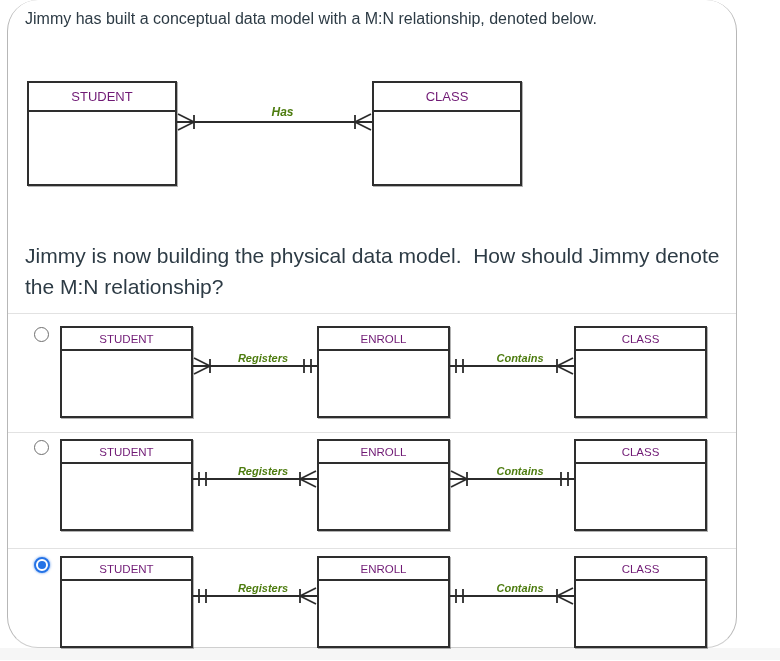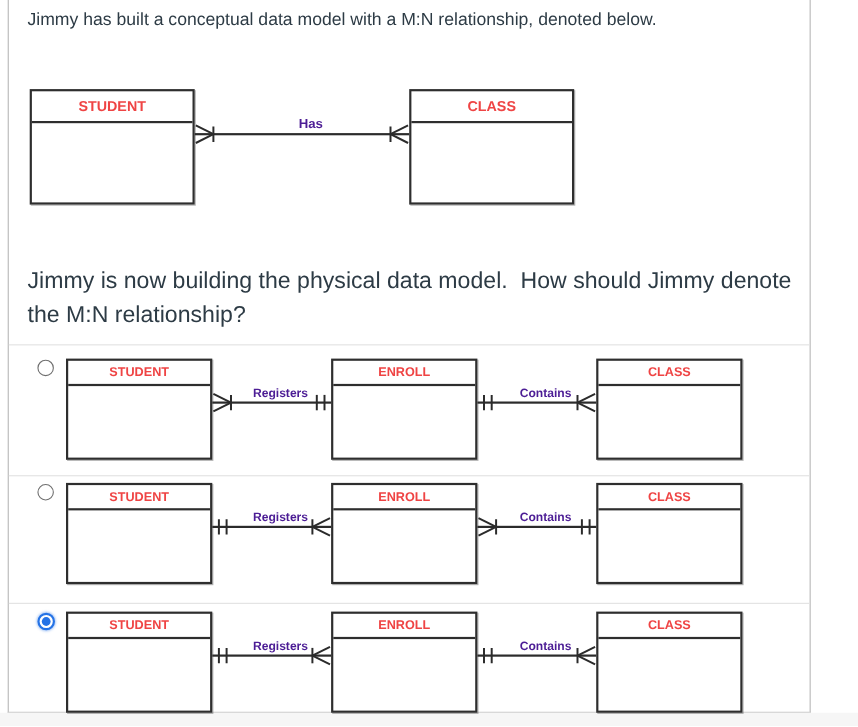--- a/index.html
+++ b/index.html
@@ -8,48 +8,49 @@
 
   .quiz-container {
     margin-left: 7px;
     width: 730px;
     height: 648px;
     border-left: 1px solid #b7b7b7;
     border-right: 1px solid #b7b7b7;
     border-bottom: 1px solid #cfcfcf;
     background: #fff;
     position: relative;
+    border-radius: 31px;
   }
   .bottom-strip { width: 780px; height: 12px; background: #f6f6f6; }
 
   .intro { padding: 8px 0 0 17px; font-size: 16px; line-height: 21px; }
   .prompt { margin: 54px 0 0 17px; font-size: 21px; line-height: 31px; width: 706px; white-space: pre-wrap; }
 
   
   .diagram { display: flex; align-items: flex-start; }
   .conceptual { margin: 52px 0 0 19px; }
 
   .entity { background: #fff; border: 2px solid #2e2e2e; box-shadow: 1px 1px 0 rgba(0,0,0,.3); }
   .entity-header {
     border-bottom: 2px solid #2e2e2e;
     display: flex; align-items: center; justify-content: center;
-    font-weight: bold; color: #ef4444;
+    font-weight: normal; color: #701a75;
   }
   .entity.big { width: 150px; height: 105px; }
   .entity.big .entity-header { height: 29px; font-size: 13px; }
   .entity.opt { width: 133px; height: 92px; }
   .entity.opt .entity-header { height: 23px; font-size: 11.5px; }
 
   .connector { position: relative; height: 30px; }
   .connector.big { width: 195px; margin-top: 26px; }
-  .connector.opt { width: 108px; margin-top: 25px; }
+  .connector.opt { width: 124px; margin-top: 25px; }
   .connector .line { position: absolute; left: 0; right: 0; top: 14px; height: 2px; background: #2b2b2b; }
   .rel-label {
     position: absolute; left: 16px; right: 0; bottom: 17px;
-    text-align: center; font-weight: bold; font-size: 11px; color: #4c1d95;
+    text-align: center; font-weight: bold; font-size: 11px; color: #4d7c0f; font-style: italic;
   }
   .connector.big .rel-label { font-size: 12px; bottom: 18px; }
   .end-sym { position: absolute; top: 0; }
   .end-sym.left { left: 0; }
   .end-sym.right { right: 0; transform: scaleX(-1); }
 
   .sep { height: 1px; background: #e2e2e2; }
   .sep.first { margin-top: 11px; }
 
   .option-row { position: relative; padding-left: 52px; }

